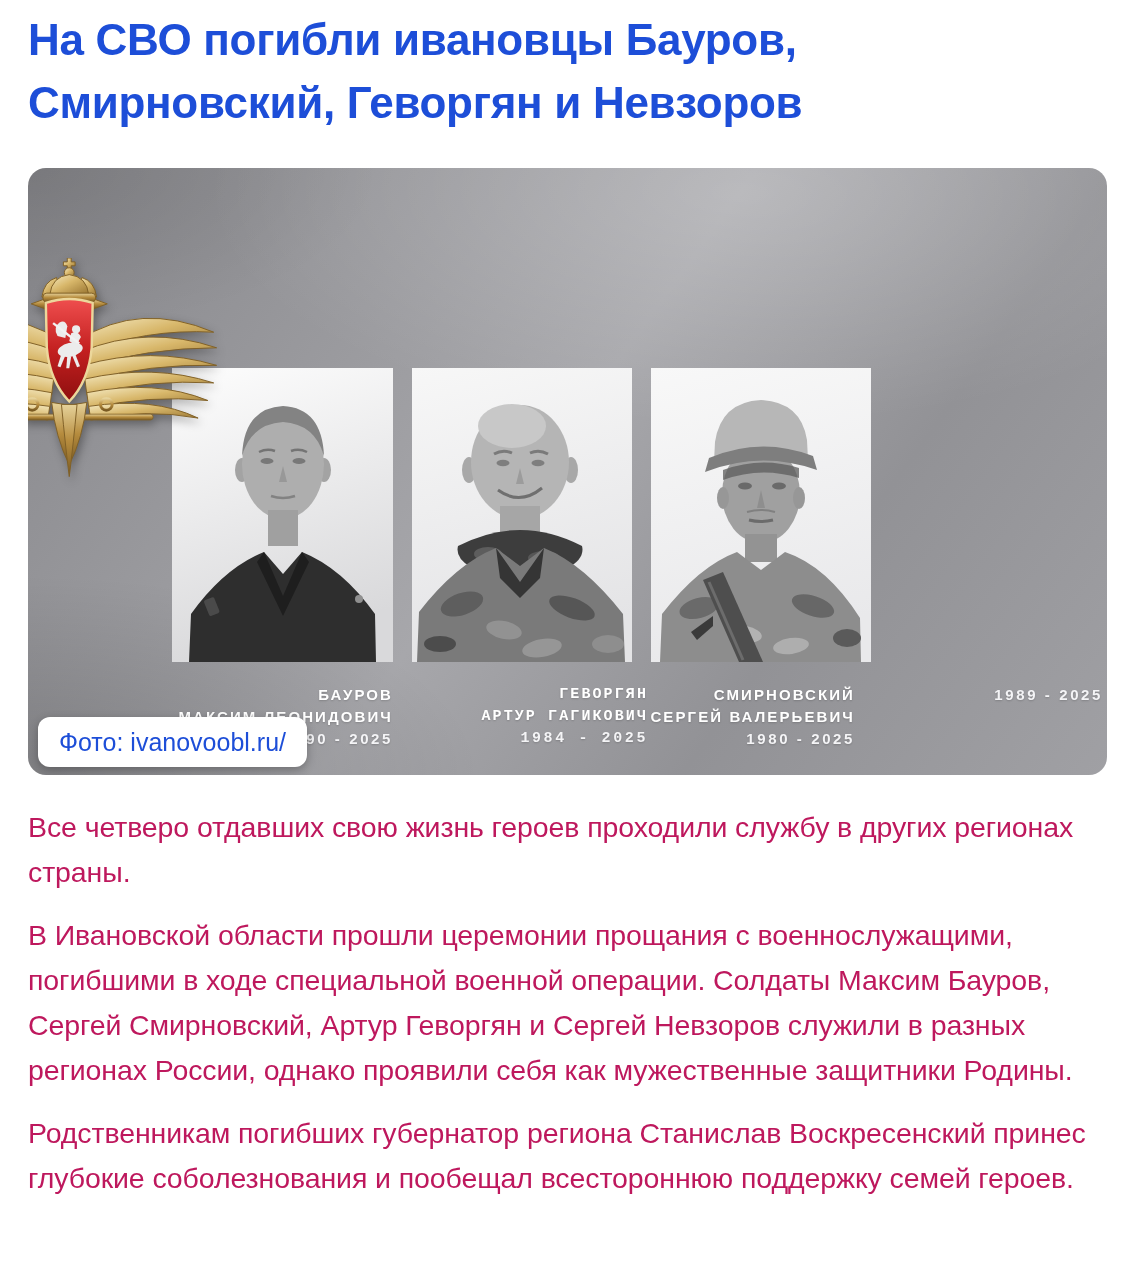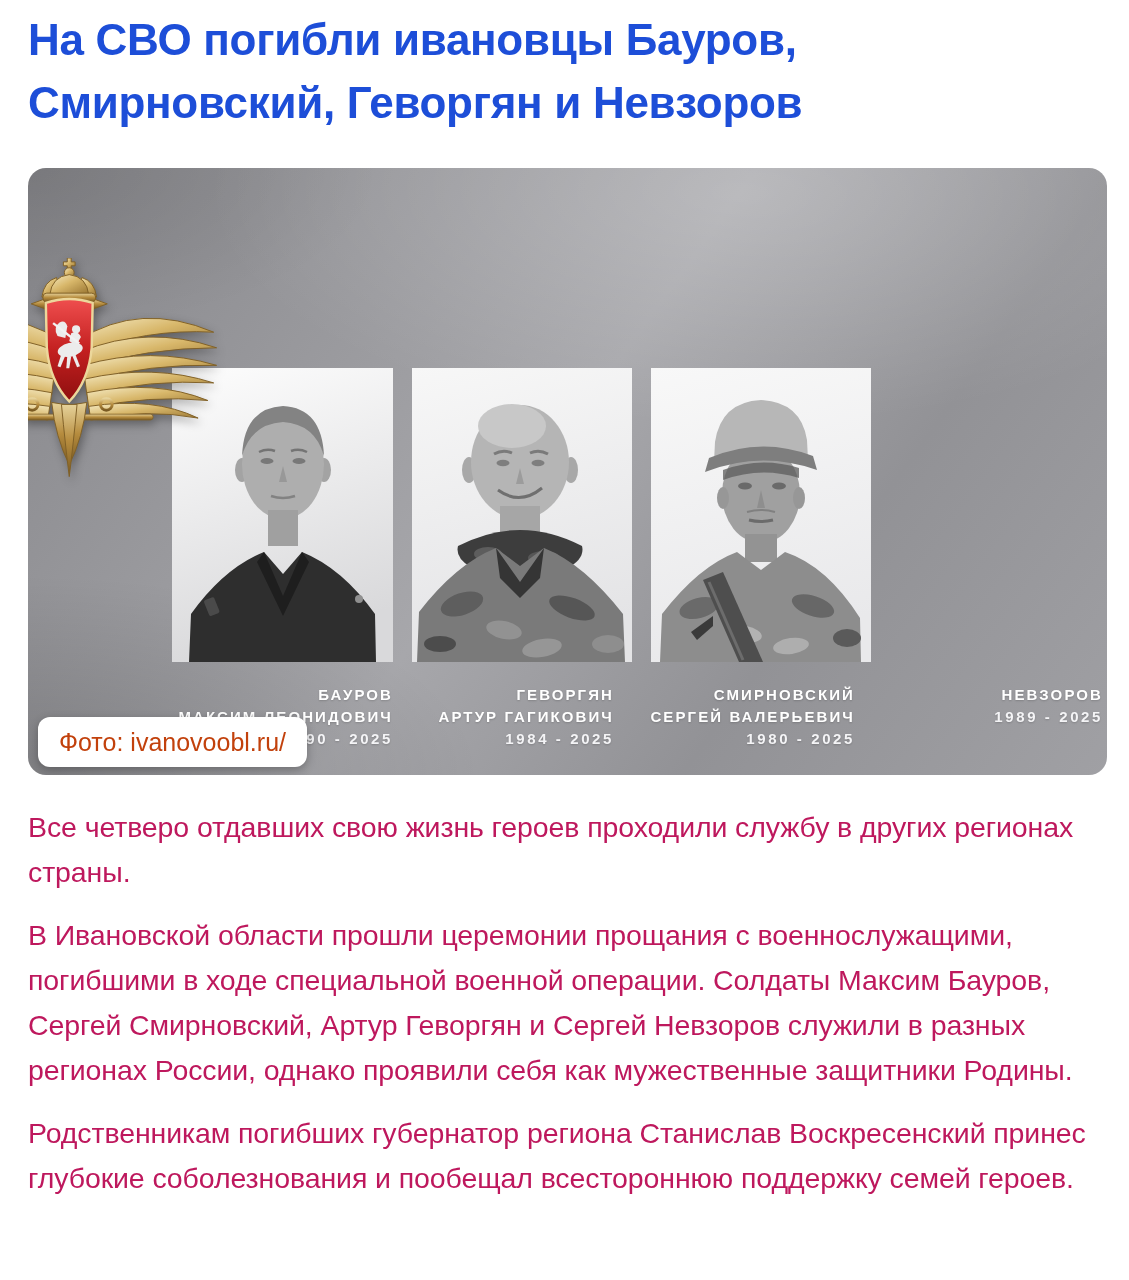--- a/index.html
+++ b/index.html
@@ -31,28 +31,28 @@
   .emblem{position:absolute;left:-6px;top:90px;width:196px;height:244px;z-index:3;
     filter:drop-shadow(2px 4px 5px rgba(0,0,0,0.35));}
   .emblem svg{display:block;width:100%;height:100%;}
   
   .caption{
     position:absolute;top:516px;width:300px;text-align:right;z-index:2;
     color:#fff;font-weight:bold;font-size:15px;line-height:22px;letter-spacing:2.1px;
     text-shadow:0 1px 2px rgba(0,0,0,0.18);white-space:nowrap;
   }
   .caption--1{right:714px;}
-  .caption--2{right:493px;}
+  .caption--2{right:459px;font-family:Liberation Mono, monospace;}
   .caption--3{right:252px;}
   .caption--4{right:4px;}
   .caption .years{letter-spacing:2.6px;color:#f4f4f6;}
   
   .credit{
     position:absolute;left:10px;top:549px;z-index:4;height:50px;
-    background:#fff;color:#c2410c;font-size:25px;line-height:50px;
+    background:#fff;color:#1d4ed8;font-size:25px;line-height:50px;
     padding:0 21px;border-radius:12px;box-shadow:0 3px 10px rgba(0,0,0,0.28);
     white-space:nowrap;
   }
   
   .body-text{margin:0 36px 0 28px;width:1065px;}
   .body-text p{
     margin:18px 0 0 0;font-size:28.5px;line-height:45px;color:#be185d;
     letter-spacing:-0.1px;
   }
   .body-text p:first-child{margin-top:30px;}
@@ -251,21 +251,20 @@
       <div class="surname">ГЕВОРГЯН</div>
       <div class="names">АРТУР ГАГИКОВИЧ</div>
       <div class="years">1984 - 2025</div>
     </figcaption>
     <figcaption class="caption caption--3">
       <div class="surname">СМИРНОВСКИЙ</div>
       <div class="names">СЕРГЕЙ ВАЛЕРЬЕВИЧ</div>
       <div class="years">1980 - 2025</div>
     </figcaption>
     <figcaption class="caption caption--4">
-      <div class="surname">НЕВЗОРОВ</div>
       <div class="years">1989 - 2025</div>
     </figcaption>
 
     <div class="credit">Фото: ivanovoobl.ru/</div>
   </figure>
 
   <section class="body-text">
     <p>Все четверо отдавших свою жизнь героев проходили службу в других регионах страны.</p>
     <p>В Ивановской области прошли церемонии прощания с военнослужащими, погибшими в ходе специальной военной операции. Солдаты Максим Бауров, Сергей Смирновский, Артур Геворгян и Сергей Невзоров служили в разных регионах России, однако проявили себя как мужественные защитники Родины.</p>
     <p>Родственникам погибших губернатор региона Станислав Воскресенский принес глубокие соболезнования и пообещал всестороннюю поддержку семей героев.</p>

